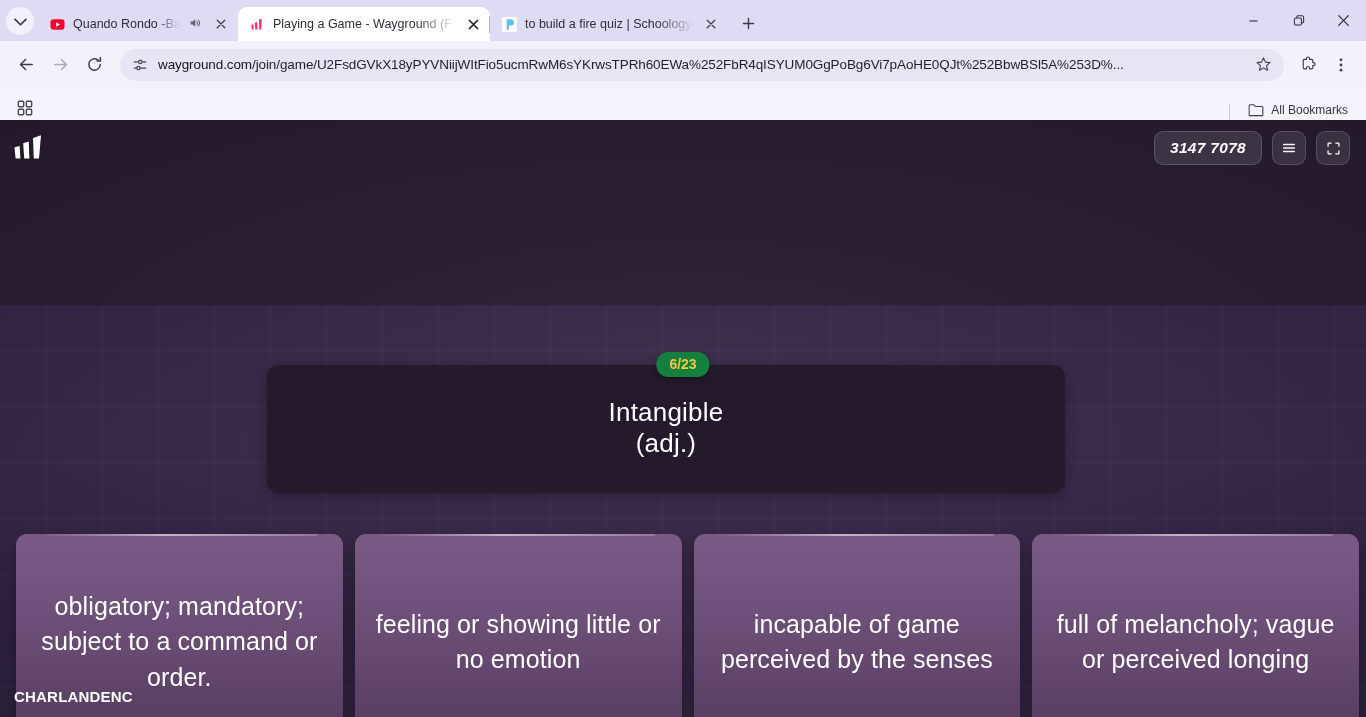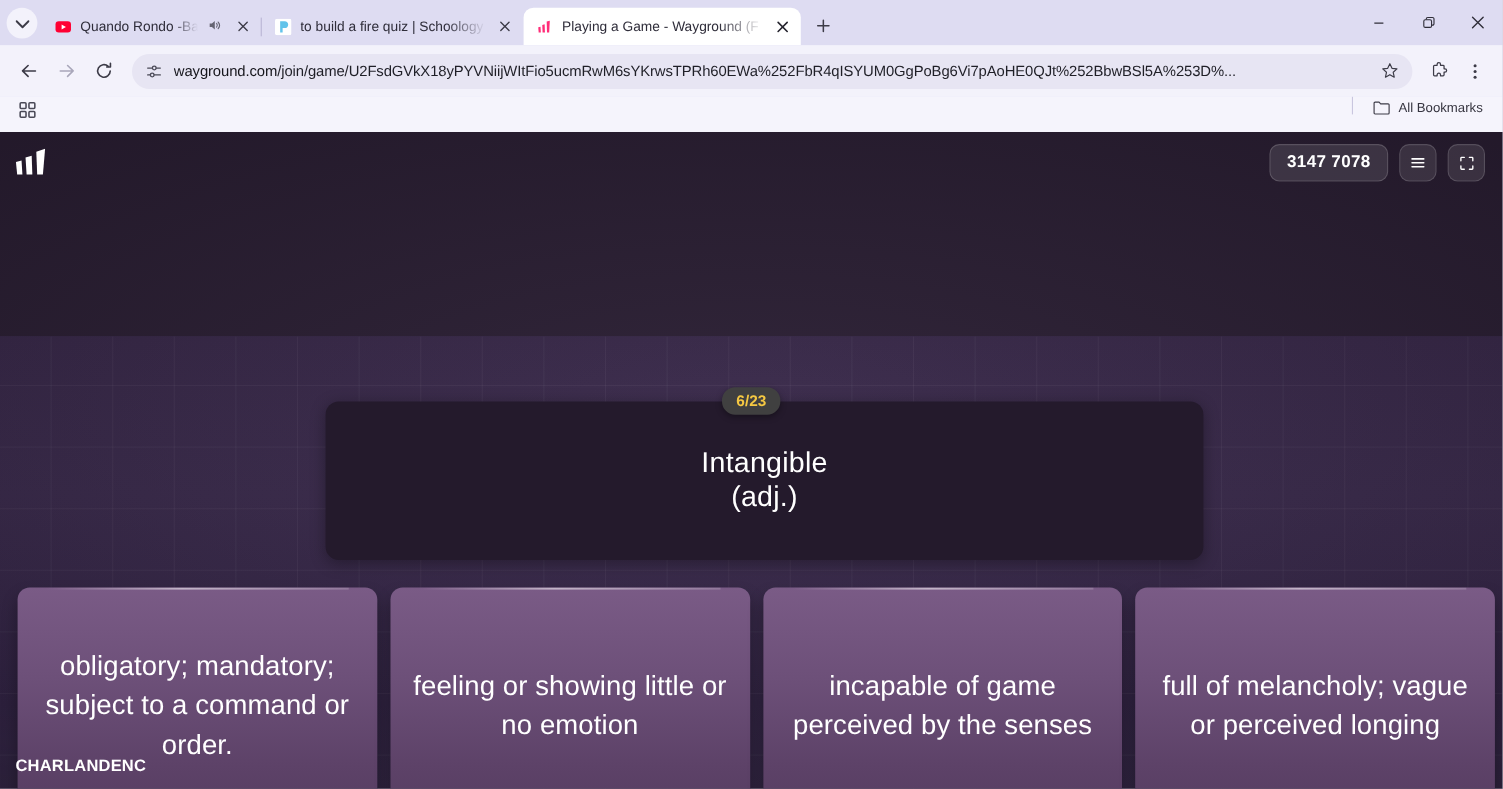--- a/index.html
+++ b/index.html
@@ -92,21 +92,21 @@
   }
   .omnibox .url b { font-weight: 400; color: #15151b; }
   .tb-icon {
     width: 30px; height: 30px; border-radius: 50%;
     display: flex; align-items: center; justify-content: center;
     flex: 0 0 auto;
   }
 
   .bookmarkbar {
     height: 32px; background: #f5f4fc;
-    display: flex; align-items: flex-start; padding: 0 12px;
+    display: flex; align-items: flex-end; padding: 0 12px;
     font-size: 12px; color: #35343f;
   }
   .bm-apps { width: 26px; height: 24px; display:flex; align-items:center; justify-content:center;}
   .bm-spacer { flex: 1 1 auto; }
   .bm-divider { width: 1px; height: 16px; background: #c9c6df; margin-right: 12px; }
   .bm-all { display: flex; align-items: center; gap: 7px; padding: 3px 6px; border-radius: 5px; }
 
   
   .app {
     width: 1366px; height: 597px; position: relative;
@@ -139,42 +139,42 @@
   }
   .logo { width: 34px; height: 28px; display: block; }
 
   .header-right { display: flex; align-items: center; gap: 10px; }
   .game-code {
     height: 34px; min-width: 92px; padding: 0 15px;
     background: rgba(255,255,255,.11);
     border: 1px solid rgba(255,255,255,.16);
     border-radius: 9px;
     display: flex; align-items: center; justify-content: center;
-    color: #ffffff; font-size: 15.5px; font-weight: 700; letter-spacing: .3px;
+    color: #ffffff; font-size: 15.5px; font-weight: 700; letter-spacing: .3px; font-style: italic;
   }
   .hdr-btn {
     width: 34px; height: 34px;
     background: rgba(255,255,255,.10);
     border: 1px solid rgba(255,255,255,.15);
     border-radius: 9px;
     display: flex; align-items: center; justify-content: center;
   }
 
   .counter-badge {
     position: absolute; left: 50%; transform: translateX(-50%);
     top: 232px; z-index: 6;
-    background: #404040; border-radius: 12px;
+    background: #15803d; border-radius: 12px;
     padding: 4px 13px 5px;
     color: #f5c842; font-size: 14px; font-weight: 600;
     box-shadow: 0 2px 6px rgba(0,0,0,.35);
   }
 
   .question-card {
-    position: absolute; left: 296px; top: 245px;
-    width: 798px; height: 144px;
+    position: absolute; left: 267px; top: 245px;
+    width: 798px; height: 128px;
     background: #241a2c; border-radius: 12px;
     display: flex; align-items: center; justify-content: center;
     box-shadow: 0 3px 14px rgba(0,0,0,.3);
     z-index: 5;
   }
   .question-text {
     color: #ffffff; font-size: 26px; line-height: 1.19;
     text-align: center; font-weight: 400; letter-spacing: .2px;
     padding: 0 28px 2px;
   }
@@ -237,47 +237,47 @@
             <path d="M11.8 4.6a5.2 5.2 0 0 1 0 6.8" stroke="#3d3c48" stroke-width="1.2" fill="none" stroke-linecap="round"></path>
           </svg>
       </span>
       <span class="tab-close">
         <svg viewBox="0 0 12 12" width="10" height="10">
             <path d="M1.5 1.5 L10.5 10.5 M10.5 1.5 L1.5 10.5" stroke="#3c3b47" stroke-width="1.5" stroke-linecap="round"></path>
           </svg>
       </span>
     </div>
 
-    <div class="tab inactive sep" style="width:238px">
-      <span class="favicon">
-        <svg viewBox="0 0 16 16" width="15" height="15">
-            <rect x="0" y="0" width="16" height="16" rx="2" fill="#ffffff"></rect>
-            <path d="M5 2.5h4.4c2 0 3.4 1.4 3.4 3.3 0 1.9-1.4 3.3-3.4 3.3H7.4v4.4H5z" fill="#62c3ea"></path>
-          </svg>
-      </span>
-      <span class="tab-title">to build a fire quiz | Schoology</span>
-      <span class="tab-close">
-        <svg viewBox="0 0 12 12" width="10" height="10">
-            <path d="M1.5 1.5 L10.5 10.5 M10.5 1.5 L1.5 10.5" stroke="#3c3b47" stroke-width="1.5" stroke-linecap="round"></path>
-          </svg>
-      </span>
-    </div>
-
     <div class="tab active" style="width:252px">
       <span class="favicon">
         <svg viewBox="0 0 16 16" width="15" height="15">
           <path d="M1.4 8.2 L3.6 7.8 L3.9 13.4 L1.8 13.4 Z" fill="#ff2d78"></path>
           <path d="M5.3 6.0 L7.6 5.4 L7.9 13.4 L5.6 13.4 Z" fill="#ff2d78"></path>
           <path d="M9.6 2.8 L12.6 1.9 L12.0 13.4 L9.9 13.4 Z" fill="#ff2d78"></path>
         </svg>
       </span>
       <span class="tab-title">Playing a Game - Wayground (F</span>
       <span class="tab-close">
         <svg viewBox="0 0 12 12" width="11" height="11">
             <path d="M1.5 1.5 L10.5 10.5 M10.5 1.5 L1.5 10.5" stroke="#26252f" stroke-width="1.6" stroke-linecap="round"></path>
+          </svg>
+      </span>
+    </div>
+
+    <div class="tab inactive sep" style="width:238px">
+      <span class="favicon">
+        <svg viewBox="0 0 16 16" width="15" height="15">
+            <rect x="0" y="0" width="16" height="16" rx="2" fill="#ffffff"></rect>
+            <path d="M5 2.5h4.4c2 0 3.4 1.4 3.4 3.3 0 1.9-1.4 3.3-3.4 3.3H7.4v4.4H5z" fill="#62c3ea"></path>
+          </svg>
+      </span>
+      <span class="tab-title">to build a fire quiz | Schoology</span>
+      <span class="tab-close">
+        <svg viewBox="0 0 12 12" width="10" height="10">
+            <path d="M1.5 1.5 L10.5 10.5 M10.5 1.5 L1.5 10.5" stroke="#3c3b47" stroke-width="1.5" stroke-linecap="round"></path>
           </svg>
       </span>
     </div>
 
 
     <div class="tab-newtab">
       <svg viewBox="0 0 14 14" width="13" height="13">
         <path d="M7 1.5 V12.5 M1.5 7 H12.5" stroke="#3c3b47" stroke-width="1.5" stroke-linecap="round"></path>
       </svg>
     </div>

